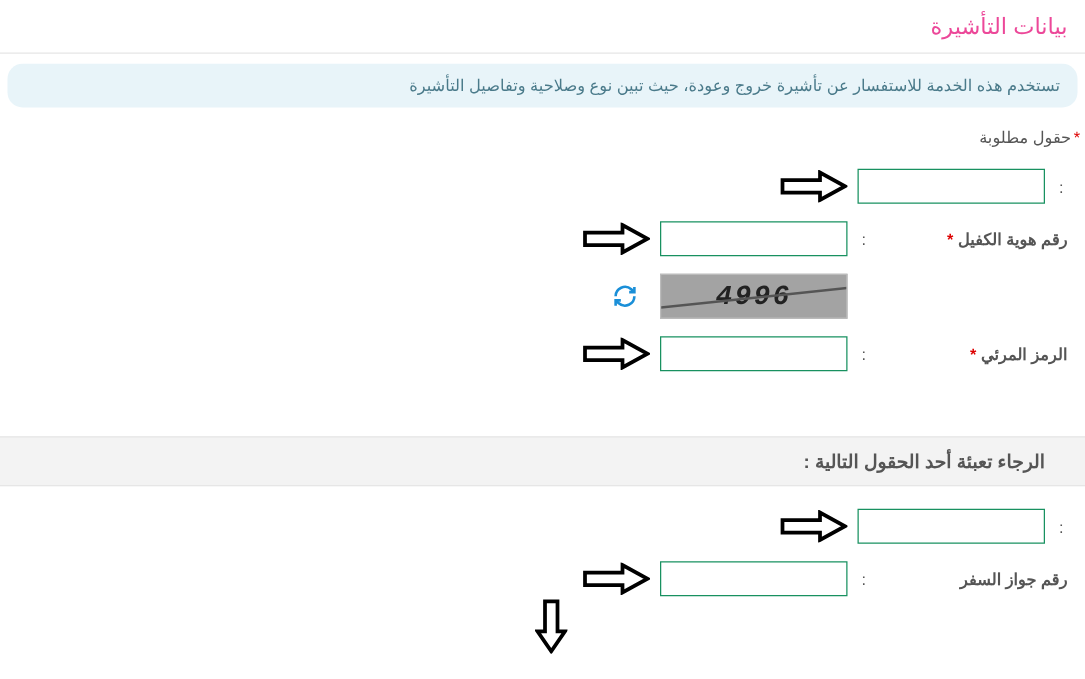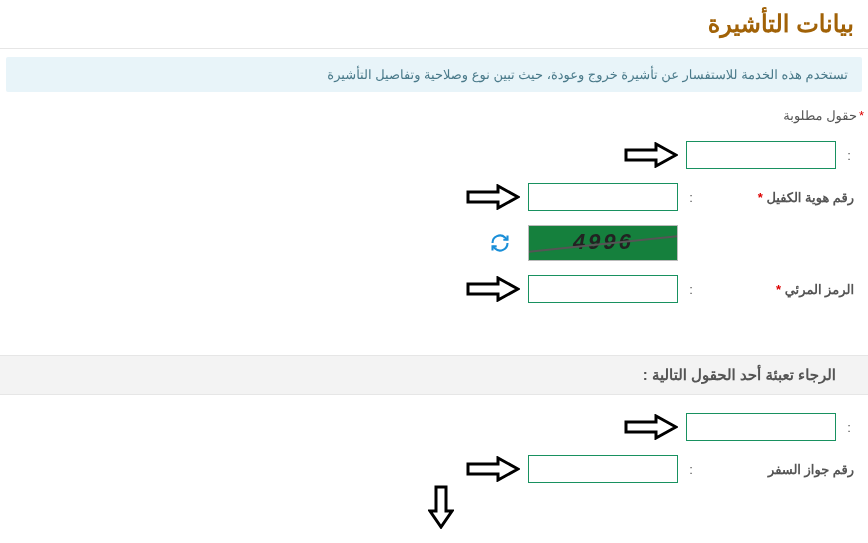--- a/index.html
+++ b/index.html
@@ -16,32 +16,32 @@
     font-size: 13px;
     border-bottom: 1px solid #e6e6e6;
     color: #666;
   }
   .breadcrumb a { color: #189160; text-decoration: none; }
   .breadcrumb .sep { color: #999; margin: 0 4px; }
   .breadcrumb .cur { color: #8a8a8a; }
   .section-title {
     background: #fff;
     padding: 10px 14px;
-    font-size: 24px;
-    font-weight: bold;
-    color: #a16207;
+    font-size: 18px;
+    font-weight: normal;
+    color: #ec4899;
     border-bottom: 1px solid #e6e6e6;
   }
   .info-bar {
     background: #e8f4f9;
     color: #4a7a8a;
     padding: 10px 14px;
     font-size: 13px;
     margin: 8px 6px;
-    border-radius: 2px;
+    border-radius: 12px;
   }
   .req-note {
     padding: 8px 4px 14px;
     font-size: 13px;
     color: #555;
   }
   .req-note .star { color: #d00; margin-left: 2px; }
   .form-block { padding: 4px 14px 20px; }
   .form-row {
     display: flex;
@@ -61,21 +61,21 @@
   .input-text {
     width: 150px;
     height: 28px;
     border: 1px solid #189160;
     padding: 2px 6px;
     font-size: 13px;
   }
   .captcha-box {
     width: 150px;
     height: 36px;
-    background: #15803d;
+    background: #a3a3a3;
     border: 1px solid #bbb;
     display: flex;
     align-items: center;
     justify-content: center;
     font-family: "Courier New", monospace;
     font-size: 22px;
     font-weight: bold;
     font-style: italic;
     color: #222;
     letter-spacing: 2px;

